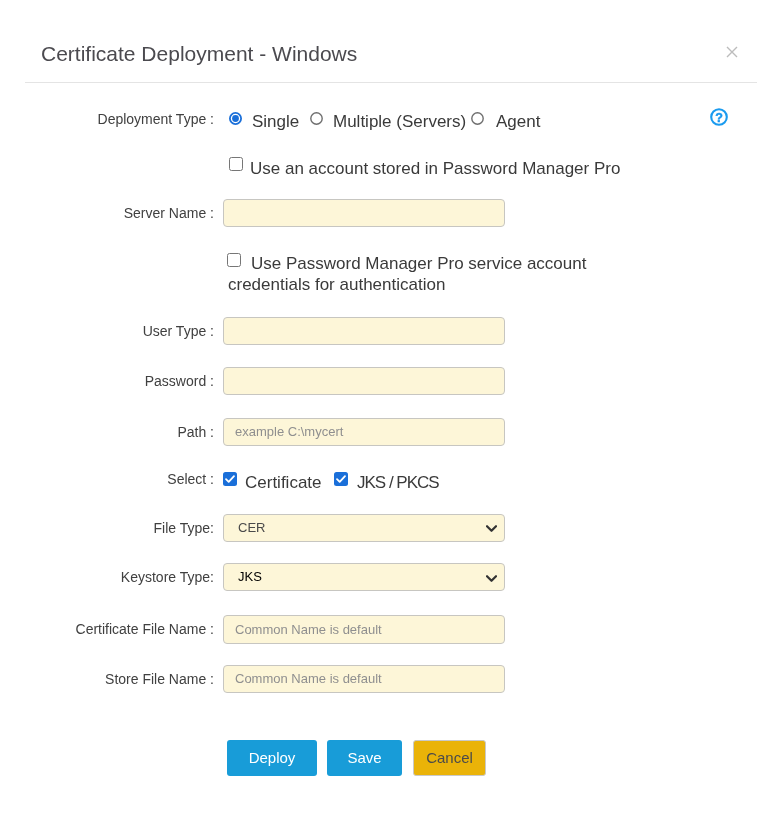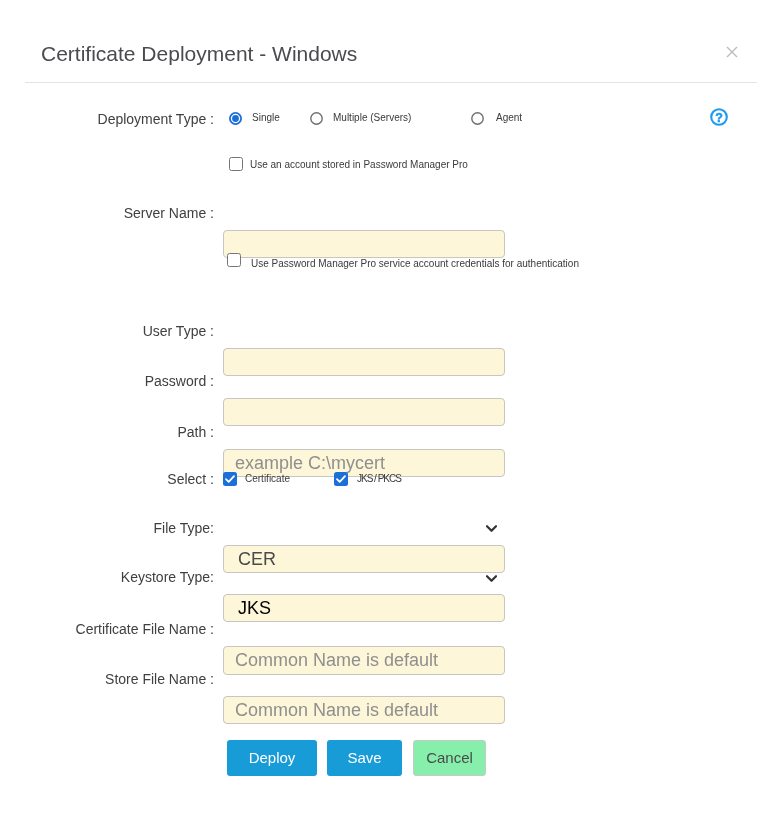--- a/index.html
+++ b/index.html
@@ -1,26 +1,26 @@
 <!DOCTYPE html>
 <html><head>
 <meta charset="utf-8">
 <style>
   * { margin:0; padding:0; box-sizing:border-box; }
   html,body { width:783px; height:820px; background:#fff; font-family:"Liberation Sans", sans-serif; }
   body { position:relative; overflow:hidden; }
   .abs { position:absolute; }
   .lbl { position:absolute; left:0; width:214px; text-align:right; font-size:14px; color:#404040; }
   .inp { position:absolute; left:223px; width:282px; height:28px; background:#fdf6d8;
-         border:1px solid #c7c6c1; border-radius:4px; font-size:18px; color:#555;
-         line-height:26px; padding-left:11px;margin-top:31px; }
+         border:1px solid #c7c6c1; border-radius:4px; font-size:13px; color:#555;
+         line-height:26px; padding-left:11px; }
   .ph  { color:#8f8f8f; }
   .cbx { position:absolute; width:14px; height:14px; border:1.5px solid #767676; border-radius:2.5px; background:#fff; }
   .cbxc{ position:absolute; width:14px; height:14px; border-radius:2.5px; background:#1a6fd9; }
-  .txt { position:absolute; font-size:10px; color:#3a3a3a; }
+  .txt { position:absolute; font-size:17px; color:#3a3a3a; }
   .btn { position:absolute; top:740px; height:36px; border-radius:3px; font-size:15px;
          text-align:center; line-height:36px; }
   .btn-blue { background:#189cd8; color:#fff; }
 </style>
 </head>
 <body>
 
   <div class="abs" style="left:41px; top:41.5px; font-size:21px; color:#4b4a4f;">Certificate Deployment - Windows</div>
 
   <svg class="abs" style="left:726px; top:45.5px;" width="12" height="12" viewBox="0 0 12 12">
@@ -94,13 +94,13 @@
   </svg>
 
   <div class="lbl" style="top:614.5px; height:29px; line-height:29px;text-align:right;">Certificate File Name :</div>
   <div class="inp" style="top:614.5px; height:29px; line-height:27px;"><span class="ph">Common Name is default</span></div>
 
   <div class="lbl" style="top:665px; height:28px; line-height:28px;">Store File Name :</div>
   <div class="inp" style="top:665px; height:28px; line-height:26px;"><span class="ph">Common Name is default</span></div>
 
   <div class="btn btn-blue" style="left:227px; width:90px;">Deploy</div>
   <div class="btn btn-blue" style="left:327px; width:75px;">Save</div>
-  <div class="btn" style="left:413px; width:73px; background:#86efac; border:1px solid #c9c9c9; color:#4a4a4a; line-height:34px;">Cancel</div>
+  <div class="btn" style="left:413px; width:73px; background:#eab308; border:1px solid #c9c9c9; color:#4a4a4a; line-height:34px;">Cancel</div>
 
 </body></html>

